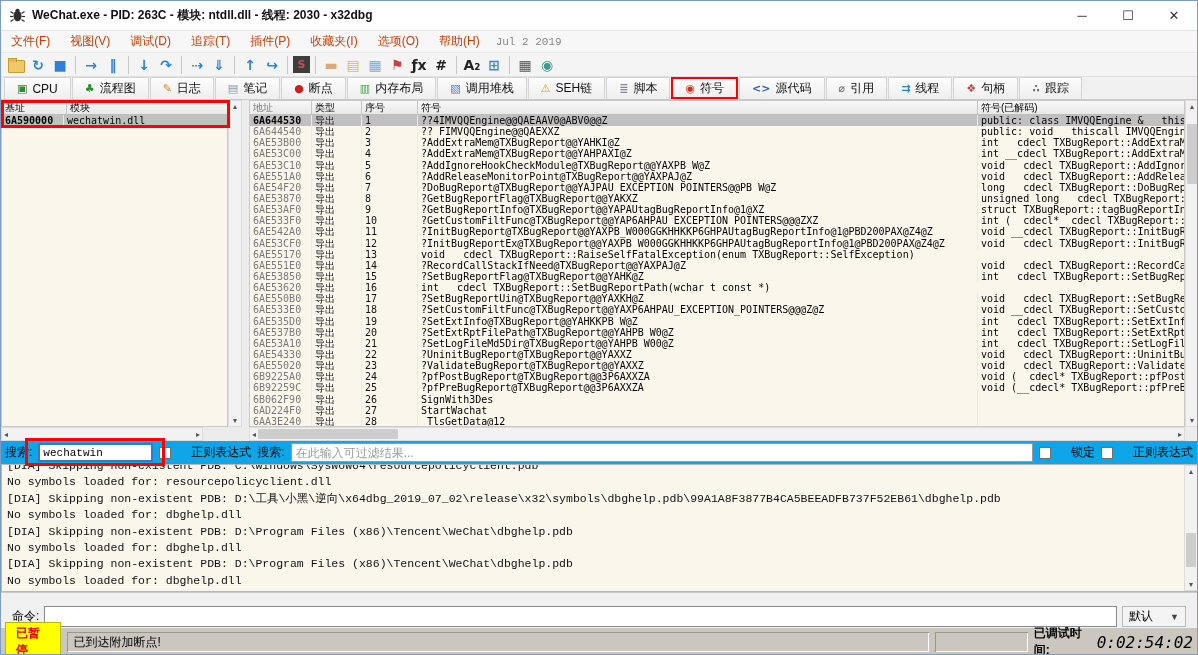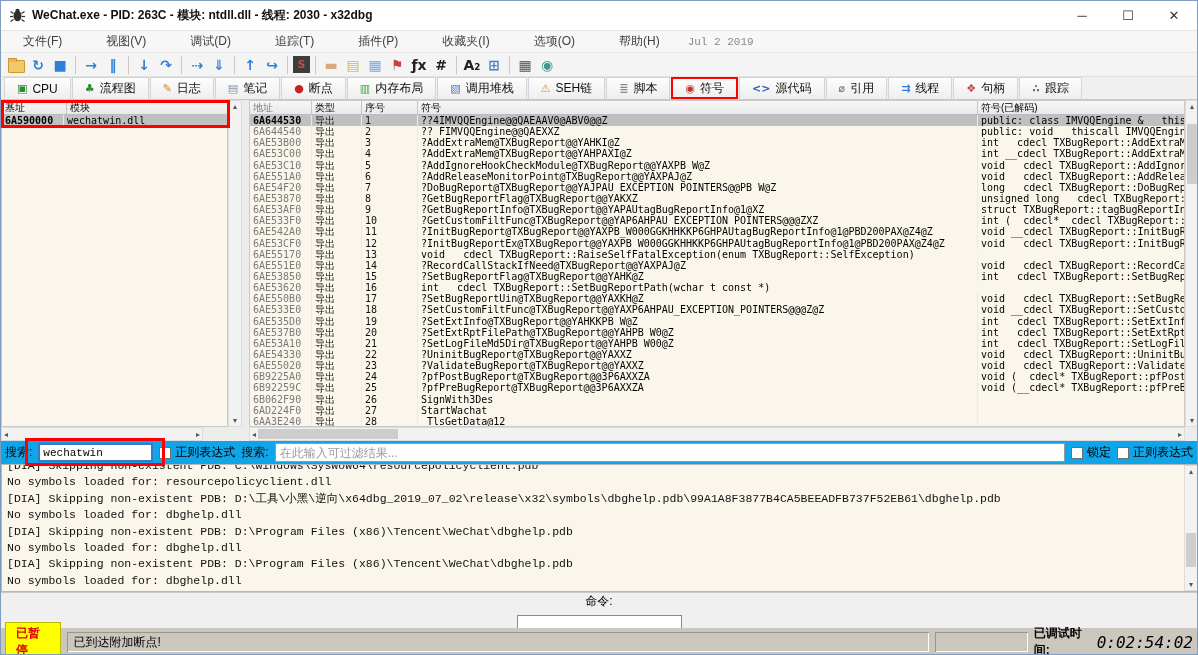--- a/index.html
+++ b/index.html
@@ -13,21 +13,21 @@
               display:flex; align-items:center; border-bottom:1px solid #E4E4E4; }
   .app-icon { width:17px; height:17px; margin:0 6px 0 8px; flex:0 0 auto; }
   .title-text { font-size:12px; color:#111;font-weight:bold; }
   .win-btns { margin-left:auto; display:flex; height:100%; }
   .win-btn { width:46px; height:100%; display:flex; align-items:center; justify-content:center;
              font-size:13px; color:#333; }
 
   
   .menubar { position:absolute; left:0; top:30px; width:100%; height:22px; background:#F7F7F7;
              display:flex; align-items:center; font-size:12px; border-bottom:1px solid #E8E8E8;}
-  .menu-item { padding:2px 22px; color:#404040; }
+  .menu-item { padding:2px 10px; color:#c2410c; }
   .build-date { color:#8A8A8A; font-family:"Liberation Mono", monospace; font-size:11px; padding-left:6px;}
 
   
   .toolbar { position:absolute; left:0; top:52px; width:100%; height:24px; background:#F4F4F4;
              display:flex; align-items:center; padding-left:4px; border-bottom:1px solid #E0E0E0;}
   .tbi { width:20px; height:20px; display:flex; align-items:center; justify-content:center;
          font-size:14px; font-weight:bold; margin:0 1px; font-family:"DejaVu Sans", sans-serif;}
   .tb-sep { width:1px; height:18px; background:#C8C8C8; margin:0 4px; }
   .tbi[data-name="open-file-icon"] { position:relative; }
   .tbi[data-name="open-file-icon"]::before { content:""; position:absolute; left:2px; top:5px;
@@ -82,35 +82,35 @@
   .sym-hsb { left:248px; top:327px; width:936px; }
 
   
   .searchbar { position:absolute; left:0; top:440px; width:100%; height:23px; background:#0ea5e9;
                display:flex; align-items:center; font-size:12px; padding:0 4px; gap:6px;}
   .searchbar label { color:#111; }
   .module-filter { width:115px; height:19px; border:2px solid #3A78C8; font-size:11px;
                    font-family:"Liberation Mono", monospace; padding:0 3px; outline:none;}
   .filter-input { flex:1 1 auto; height:19px; border:1px solid #9A9A9A; font-size:12px; padding:0 4px; outline:none;}
   .filter-input::placeholder { color:#9A9A9A; }
-  .chk { display:flex; align-items:center; gap:4px; white-space:nowrap;}
+  .chk { display:flex; align-items:center; gap:20px; white-space:nowrap;}
   .box { width:12px; height:12px; border:1px solid #707070; background:#FFF; display:inline-block;}
 
   
   .log { position:absolute; left:0; top:463px; width:100%; height:128px; background:#FBF6EC;
          border:1px solid #B8B8B8; overflow:hidden; }
   .log-inner { margin-top:-7px; padding-left:5px; }
   .log-line { font-family:"Liberation Mono", monospace; font-size:11.5px; line-height:16.4px;
               color:#111; white-space:nowrap; }
   .log-vsb { left:1183px; top:464px; height:126px; }
 
   
   .cmdbar { position:absolute; left:0; top:591px; width:100%; height:48px; background:#F0F0F0;
-            border-top:1px solid #C9C9C9; display:flex; align-items:center; padding:0 2px; gap:5px;
-            font-size:12px;flex-direction:column;}
+            border-top:1px solid #C9C9C9; display:flex; align-items:center; padding:0 11px; gap:5px;
+            font-size:12px;}
   .cmd-input { flex:1 1 auto; height:21px; border:1px solid #8A8A8A; outline:none; font-size:12px; padding:0 4px;}
   .cmd-profile { width:64px; height:21px; border:1px solid #B9B9B9; background:#F4F4F4;
                  display:flex; align-items:center; justify-content:space-between; padding:0 6px;}
 
   
   .statusbar { position:absolute; left:0; top:627px; width:100%; height:28px; background:#CBC7BF;
                display:flex; align-items:center; padding:3px 4px; gap:6px; font-size:12px;}
   .paused-badge { background:#FFFF00; color:#E00000; font-weight:bold; padding:2px 10px;
                   border:1px solid #B8B800; }
   .sunken { box-shadow:inset 1px 1px 0 #9A968E, inset -1px -1px 0 #FFFFFF;

